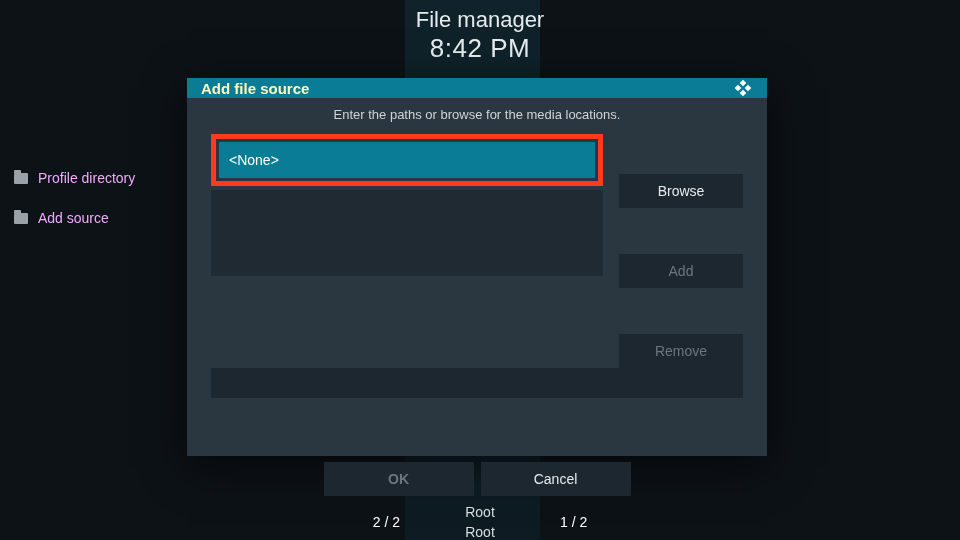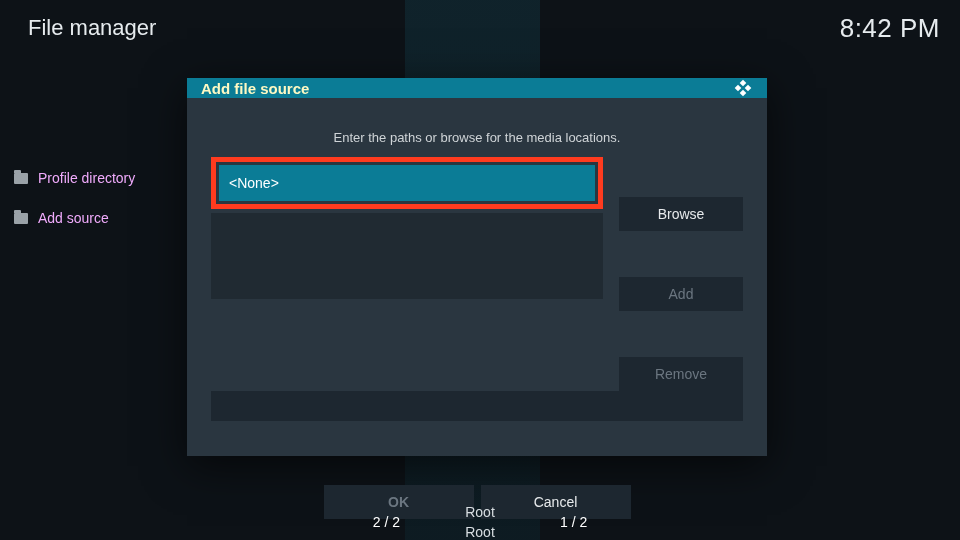--- a/index.html
+++ b/index.html
@@ -14,24 +14,25 @@
   
   .bg-stripe {
     position: absolute;
     left: 405px; top: 0;
     width: 135px; height: 540px;
     background: linear-gradient(#14414f, #0e2c36);
     opacity: .35;
   }
   
   .topbar {
-    position: absolute; left: 8px; right: 0; top: 0;
+    position: absolute; left: 0; right: 0; top: 0;
     height: 56px;
     display: flex; align-items: center; justify-content: space-between;
     padding: 7px 20px;
+    flex-direction: column;
   }
   .topbar .title { font-size: 22px; font-weight: 300; color: #e6ebee; }
   .topbar .clock { font-size: 26px; font-weight: 300; color: #e6ebee; letter-spacing: .5px; }
   
   .bg-list {
     position: absolute; left: 14px; top: 170px;
     display: flex; flex-direction: column; gap: 24px;
     color: #f0abfc; font-size: 14px;
   }
   .bg-list .item { display: flex; align-items: center; gap: 10px; }
@@ -60,21 +61,21 @@
     background: #0b7c96;
     color: #fef9c3;
     display: flex; align-items: center; justify-content: space-between;
     padding: 0 14px;
     font-size: 15px; font-weight: 600;
   }
   .kodi-icon { display: flex; align-items: center; }
   .kodi-icon svg { width: 20px; height: 20px; }
   .dialog-body {
     flex: 1;
-    padding: 26px 24px 18px;
+    padding: 3px 24px 18px;
     display: flex; flex-direction: column;
   }
   .instr {
     color: #cfd4d7; font-size: 13px; text-align: center;
     margin: 6px 0 12px;
   }
   .path-row {
     display: flex; gap: 16px; align-items: flex-start;
   }
   .path-left {

